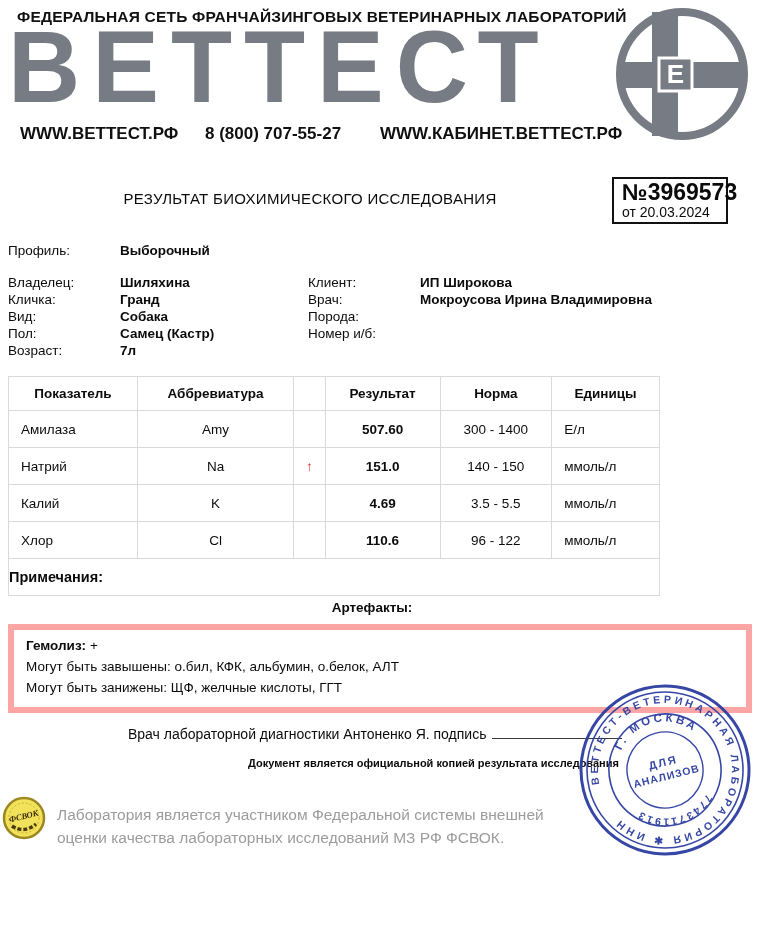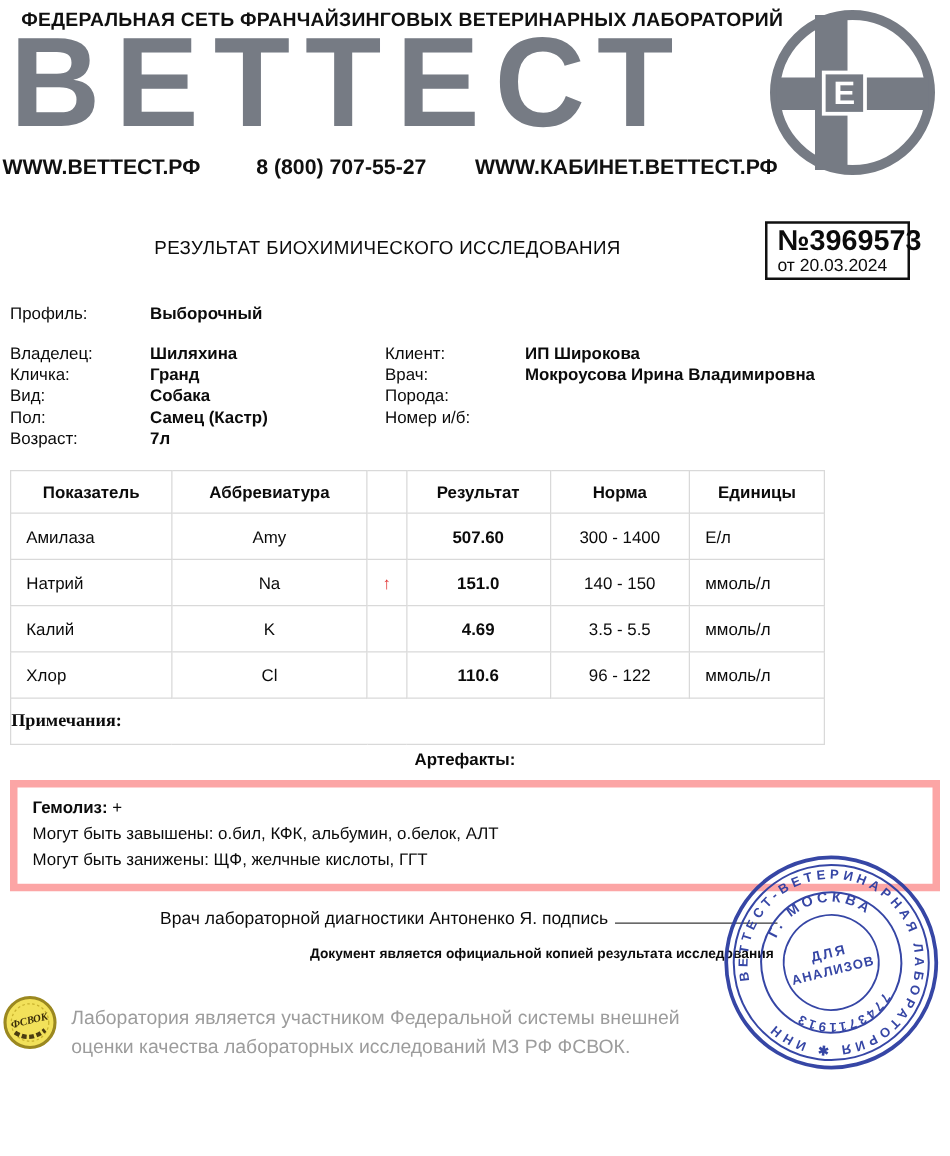--- a/index.html
+++ b/index.html
@@ -11,21 +11,21 @@
   .abs { position:absolute; }
 
   
   .tagline { left:17px; top:8px; font-size:15.5px; font-weight:bold; letter-spacing:.2px; color:#101010; }
   .brand {
     left:8px; top:16px; font-size:100px; line-height:1.0; font-weight:bold;
     color:#767b84; letter-spacing:12px; font-family:"Liberation Sans", sans-serif;
     transform:scaleY(1.02);
   }
   .contact { top:124px; font-size:17px; font-weight:bold; color:#101010; }
-  .c1 { left:2px; } .c2 { left:205px; } .c3 { left:380px; }
+  .c1 { left:20px; } .c2 { left:205px; } .c3 { left:380px; }
   .hdr-logo { left:612px; top:4px; width:140px; height:140px; }
 
   
   .doc-title { left:40px; top:190px; width:540px; text-align:center; font-size:15px; letter-spacing:.3px; }
   .num-box { left:612px; top:177px; width:116px; height:47px; border:2px solid #111; padding:1px 0 0 8px; background:#fff; }
   .num-main { font-size:23px; font-weight:bold; line-height:1.05; }
   .num-date { font-size:14px; }
 
   
   .info { left:0; top:243px; width:760px; font-size:13.5px; }
@@ -40,21 +40,21 @@
   .res-table { left:8px; top:376px; width:652px; border-collapse:collapse; background:#fff; font-size:13.5px; }
   .res-table th, .res-table td { border:1px solid #d9d9d9; }
   .res-table th { height:34px; font-weight:bold; text-align:center; font-size:13.5px; }
   .res-table td { height:37px; }
   td.td-name  { text-align:left; padding-left:12px; }
   td.td-abbr  { text-align:center; }
   td.td-flag  { text-align:center; color:#e03131; font-weight:bold; }
   td.td-result{ text-align:center; font-weight:bold; }
   td.td-norm  { text-align:center; font-weight:normal; }
   td.td-units { text-align:left; padding-left:12px; }
-  .notes-cell { font-weight:bold; font-size:14.5px; text-align:left; padding-left:0; height:38px;font-family:Liberation Serif, serif; }
+  .notes-cell { font-weight:bold; font-size:14.5px; text-align:left; padding-left:0; height:38px; }
 
   
   .artifacts-title { left:0; top:600px; width:744px; text-align:center; font-weight:bold; font-size:13.5px; }
   .artifacts-box {
     left:8px; top:624px; width:744px; border:6px solid #fca5a5;
     padding:6px 12px 8px 12px; font-size:13.5px; line-height:1.55; background:#fff;
   }
   .hemo-lbl { font-weight:bold; }
 
   

